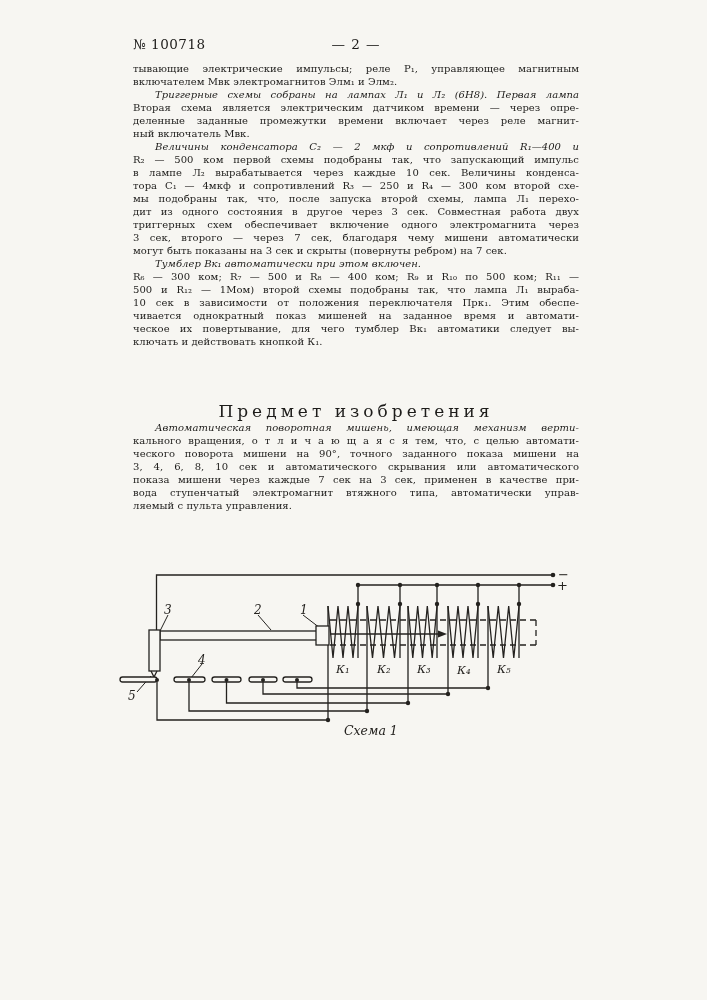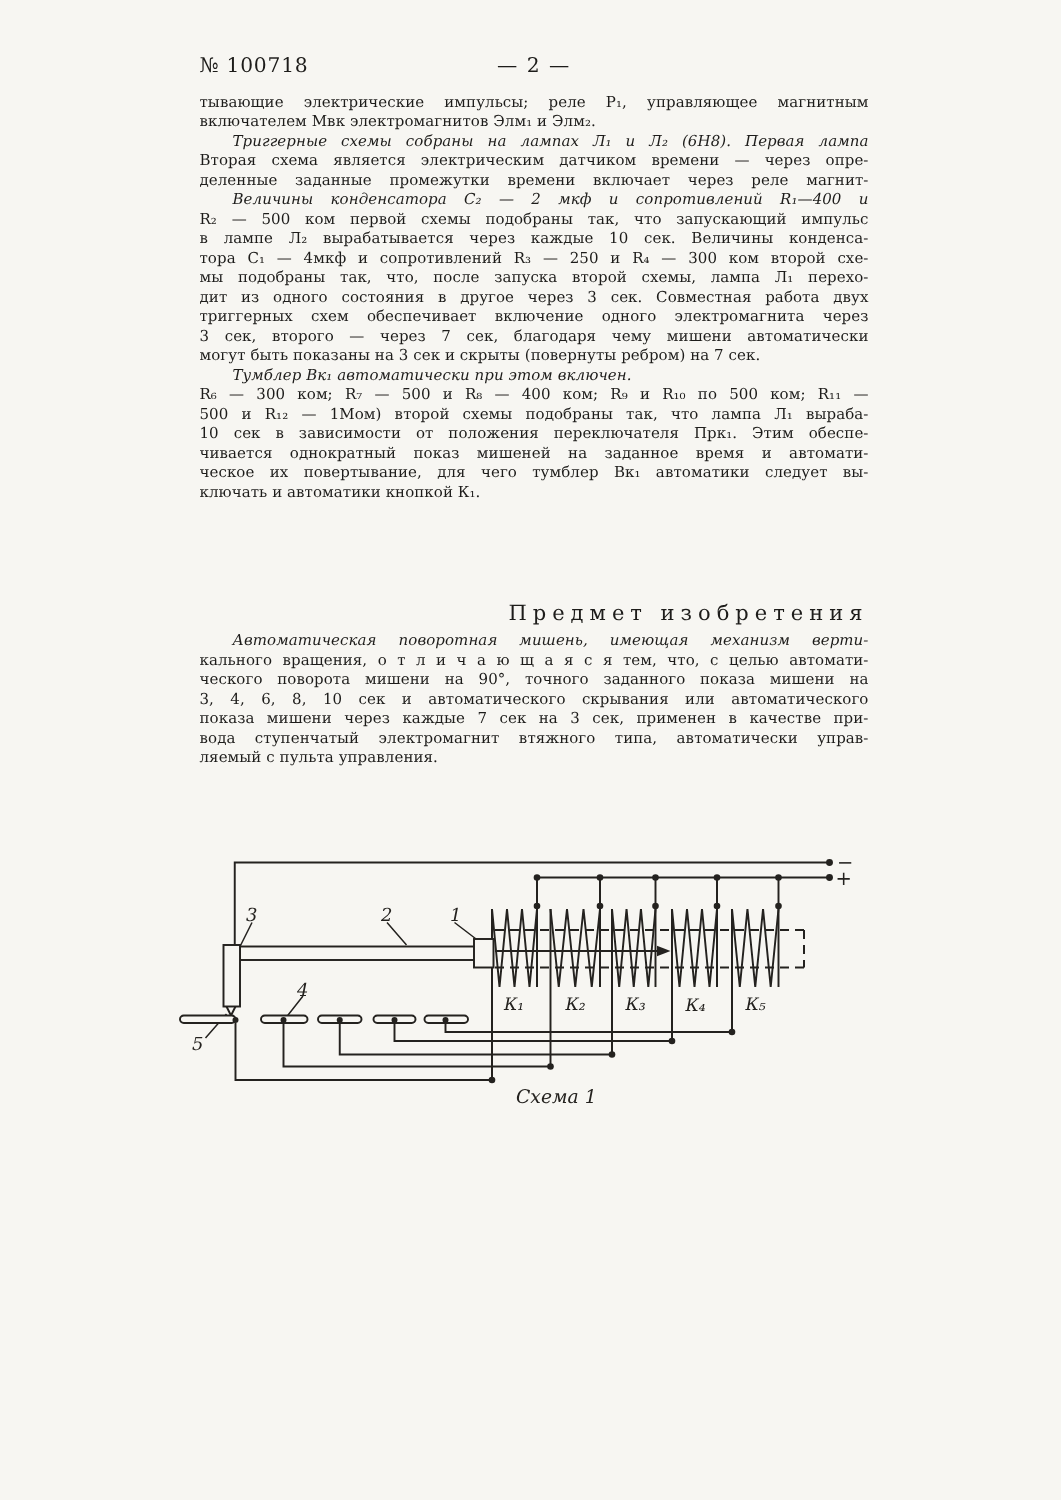--- a/index.html
+++ b/index.html
@@ -16,57 +16,58 @@
   .textcol{position:absolute;left:133px;width:446px;}
   .tline{
     font-size:10px;line-height:13px;height:13px;
     text-align:justify;text-align-last:justify;
     letter-spacing:0.05px;white-space:nowrap;overflow:visible;
   }
   .tline.last{text-align:justify;text-align-last:left;}
   .tline.indent{text-indent:22px;font-style:italic;}
   .claims-heading{
     position:absolute;left:133px;top:401px;width:446px;
-    text-align:right;font-size:14px;letter-spacing:4px;
+    text-align:center;font-size:17px;letter-spacing:4px;
   }
   .diagram{position:absolute;left:100px;top:563px;width:480px;height:190px;}
   svg text{font-family:"DejaVu Serif","Liberation Serif",serif;}
 </style>
 </head>
 <body>
 
 <div class="page">
 
   <div class="header-row">
     <div class="patent-no">№ 100718</div>
     <div class="page-no">— 2 —</div>
   </div>
 
   <div class="textcol" style="top:62px;">
       <div class="tline">тывающие электрические импульсы; реле Р₁, управляющее  магнитным</div>
       <div class="tline last">включателем Мвк электромагнитов Элм₁ и Элм₂.</div>
       <div class="tline indent">Триггерные схемы собраны на лампах Л₁ и Л₂ (6Н8). Первая лампа</div>
       <div class="tline">Вторая схема является электрическим датчиком времени — через опре-</div>
       <div class="tline">деленные заданные промежутки времени включает через реле магнит-</div>
+      <div class="tline last">ный включатель Мвк.</div>
       <div class="tline indent">Величины конденсатора С₂ — 2 мкф и сопротивлений R₁—400 и</div>
       <div class="tline">R₂ — 500 ком первой схемы подобраны так, что запускающий  импульс</div>
       <div class="tline">в лампе Л₂ вырабатывается через каждые 10 сек. Величины конденса-</div>
       <div class="tline">тора С₁ — 4мкф и сопротивлений R₃ — 250 и  R₄ — 300 ком второй схе-</div>
       <div class="tline">мы подобраны так, что, после запуска второй схемы, лампа Л₁ перехо-</div>
       <div class="tline">дит из одного состояния в другое через 3 сек. Совместная работа двух</div>
       <div class="tline">триггерных схем обеспечивает включение одного электромагнита через</div>
       <div class="tline">3 сек, второго — через 7 сек, благодаря чему  мишени  автоматически</div>
       <div class="tline last">могут быть показаны на 3 сек и скрыты (повернуты ребром) на 7 сек.</div>
       <div class="tline indent last">Тумблер Вк₁ автоматически при этом включен.</div>
       <div class="tline">R₆ — 300 ком; R₇ — 500  и R₈ — 400  ком; R₉ и R₁₀ по 500 ком; R₁₁ —</div>
       <div class="tline">500 и R₁₂ — 1Мом) второй схемы подобраны так, что лампа Л₁ выраба-</div>
       <div class="tline">10 сек в зависимости от положения переключателя Прк₁. Этим обеспе-</div>
       <div class="tline">чивается однократный показ мишеней на заданное  время и автомати-</div>
       <div class="tline">ческое их повертывание, для чего тумблер Вк₁ автоматики следует вы-</div>
-      <div class="tline last">ключать и автоматики кнопкой К₁.</div>
+      <div class="tline last">ключать и действовать кнопкой К₁.</div>
     </div>
 
   <div class="claims-heading">Предмет изобретения</div>
 
   <div class="textcol" style="top:421px;">
       <div class="tline indent">Автоматическая поворотная мишень,  имеющая  механизм верти-</div>
       <div class="tline">кального вращения,  о т л и ч а ю щ а я с я тем, что, с целью  автомати-</div>
       <div class="tline">ческого поворота мишени на 90°, точного заданного показа мишени на</div>
       <div class="tline">3, 4, 6, 8, 10 сек и автоматического  скрывания  или  автоматического</div>
       <div class="tline">показа мишени через каждые 7 сек на 3 сек, применен в качестве при-</div>

